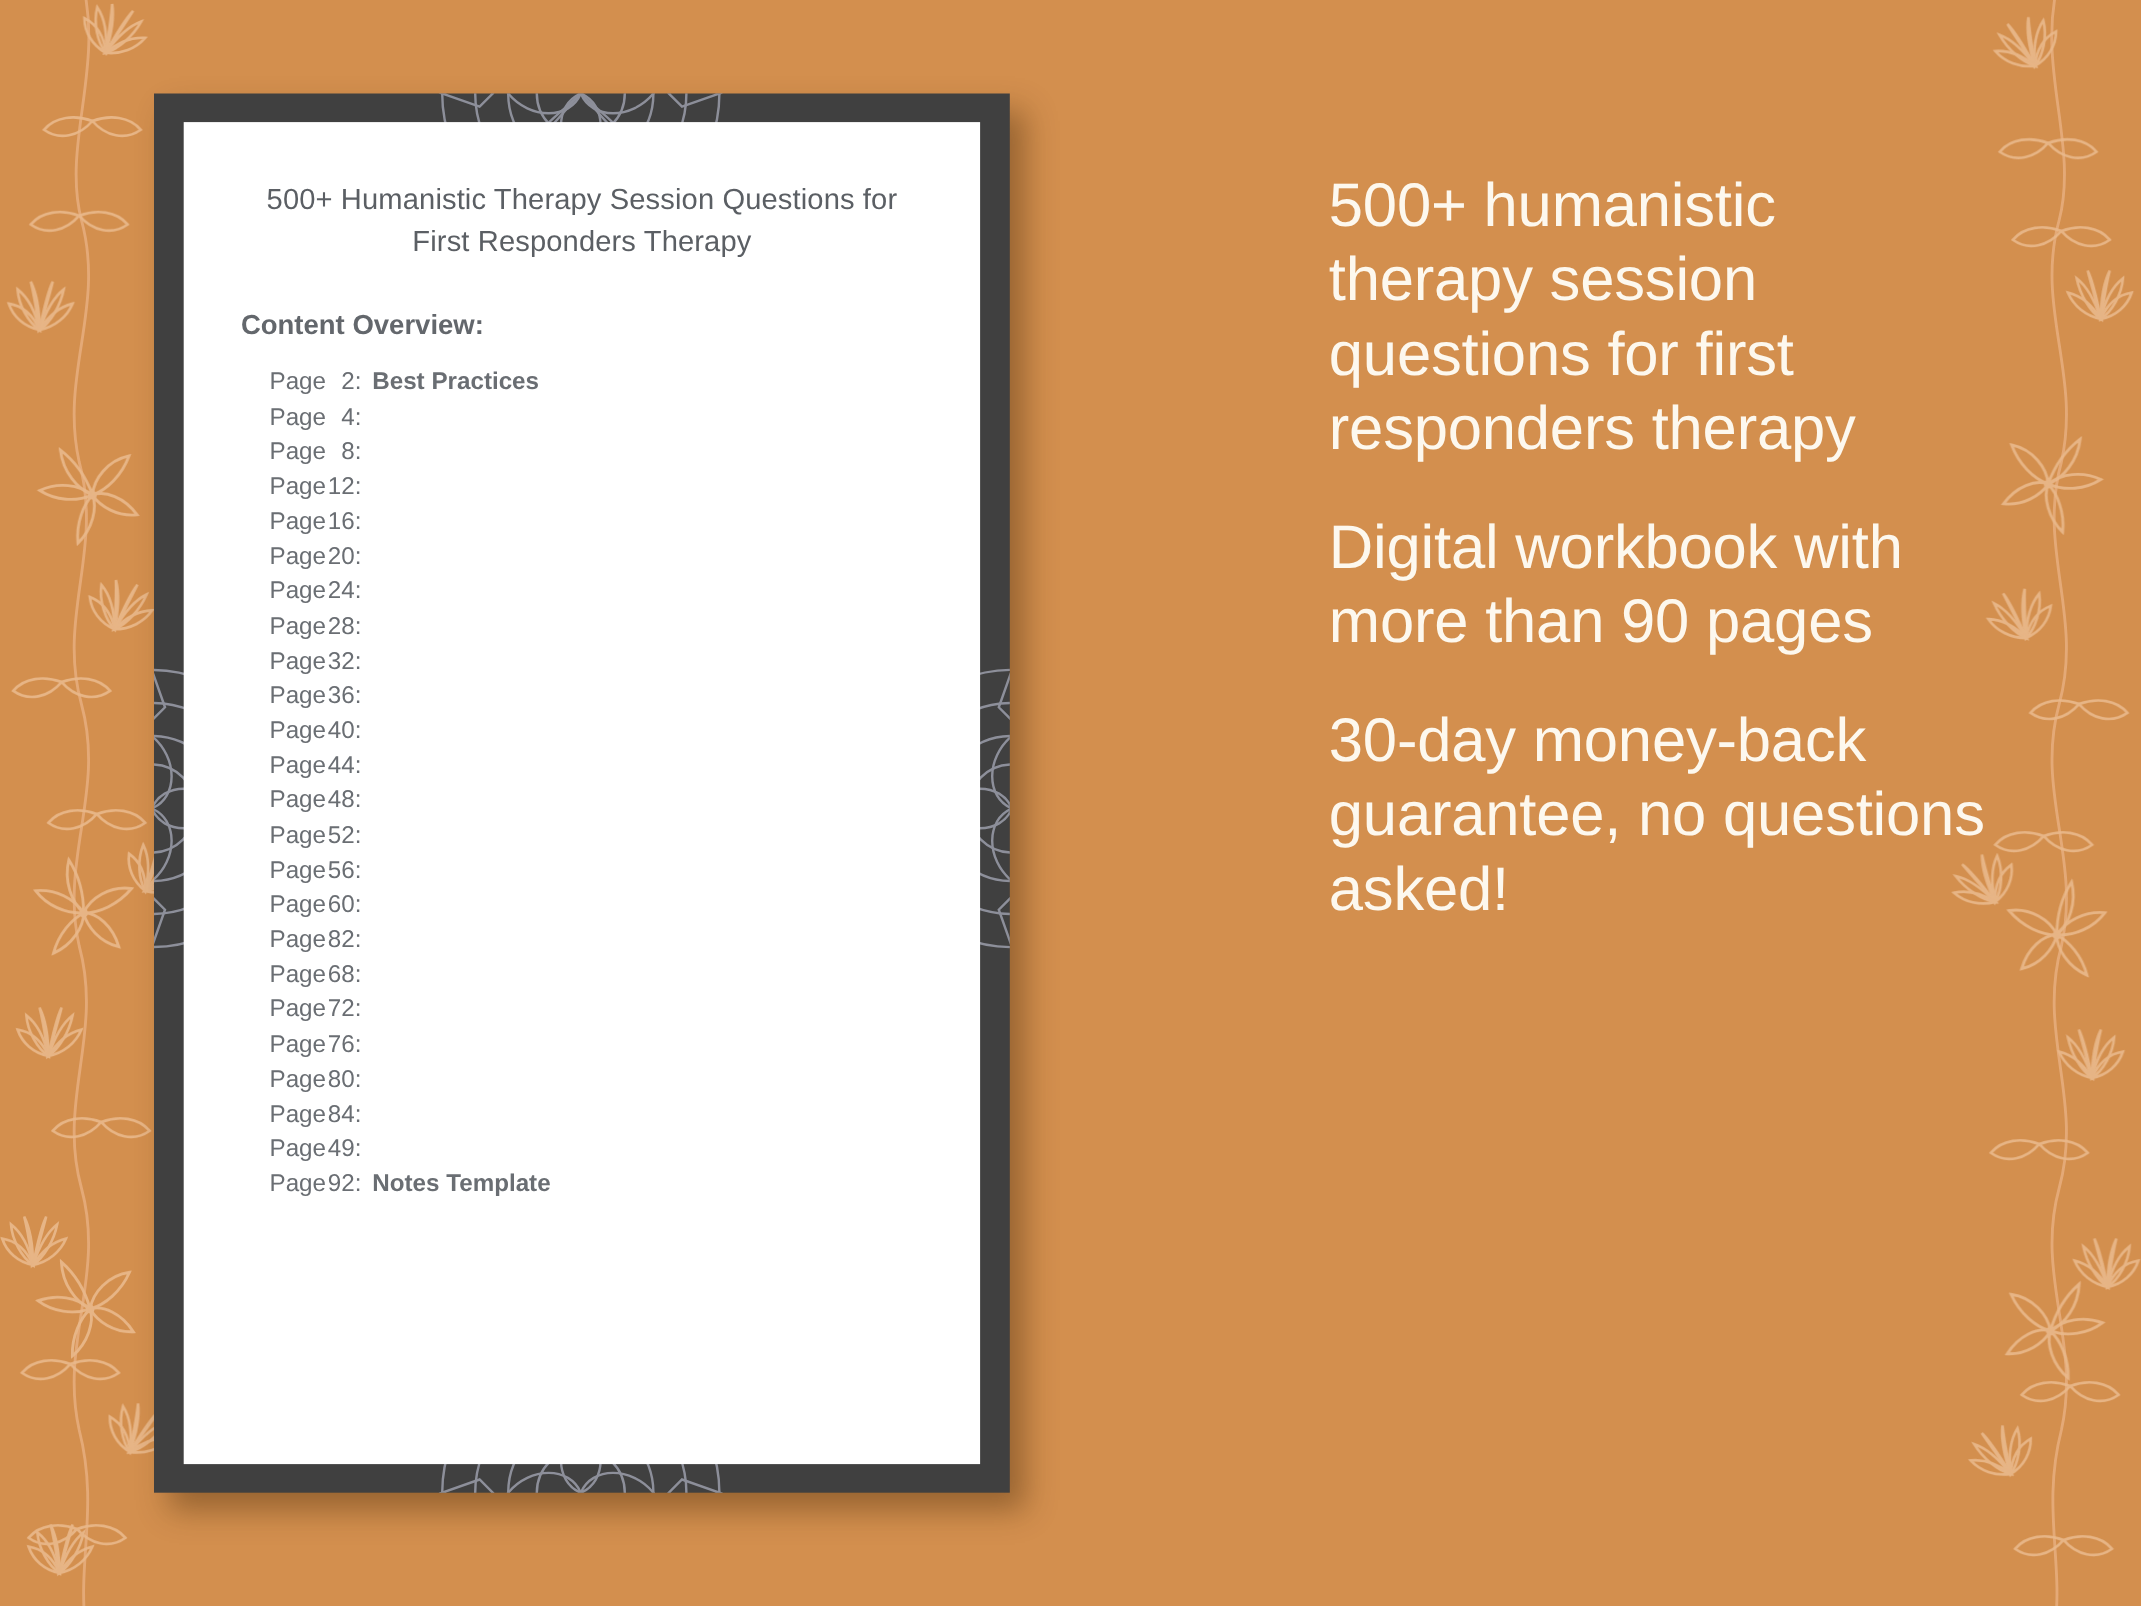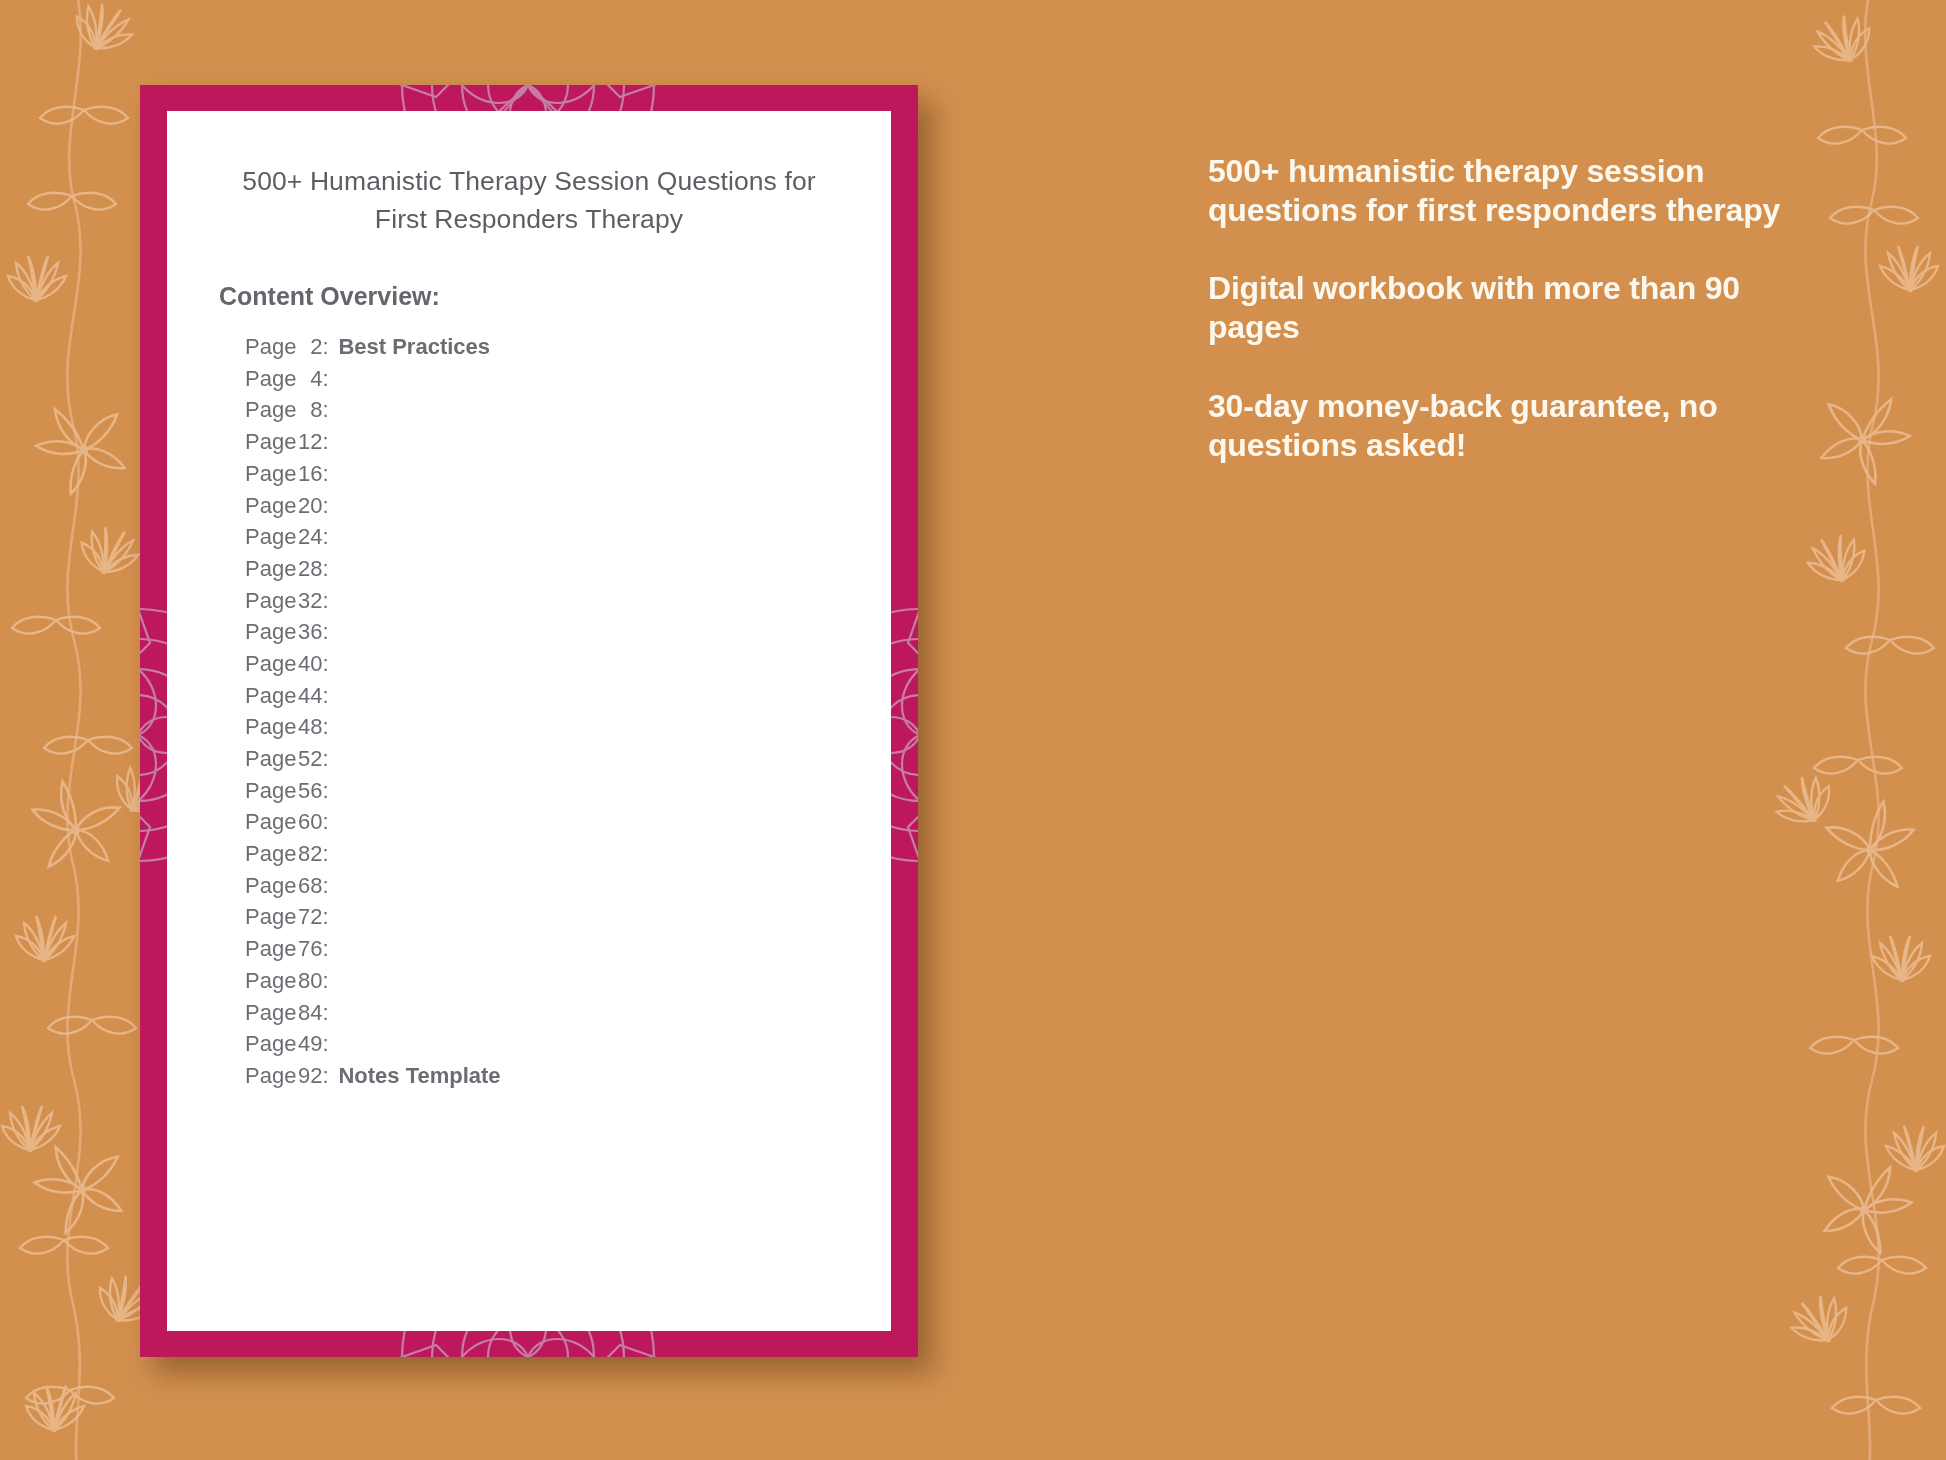--- a/index.html
+++ b/index.html
@@ -30,21 +30,21 @@
   .floral-border.right { right: 0; }
   .floral-border svg { display: block; }
 
   
   #document-mockup {
     position: absolute;
     left: 140px;
     top: 85px;
     width: 778px;
     height: 1272px;
-    background: #be185d;
+    background: #404040;
     box-shadow: 14px 16px 26px rgba(70, 40, 10, 0.42);
     overflow: hidden;
   }
 
   
   .mandala {
     position: absolute;
     opacity: 0.55;
     pointer-events: none;
   }
@@ -108,23 +108,23 @@
   
   #marketing-panel {
     position: absolute;
     left: 1208px;
     top: 152px;
     width: 600px;
   }
 
   .marketing-block {
     color: #fdf8ee;
-    font-size: 32px;
+    font-size: 56px;
     line-height: 1.21;
-    font-weight: 700;
+    font-weight: 400;
     margin-bottom: 40px;
     letter-spacing: -0.2px;
   }
   .marketing-block:last-child { margin-bottom: 0; }
 </style>
 </head>
 <body>
 
 <div class="floral-border left">
   <svg width="190" height="1460" viewBox="0 0 190 1460" aria-hidden="true">

